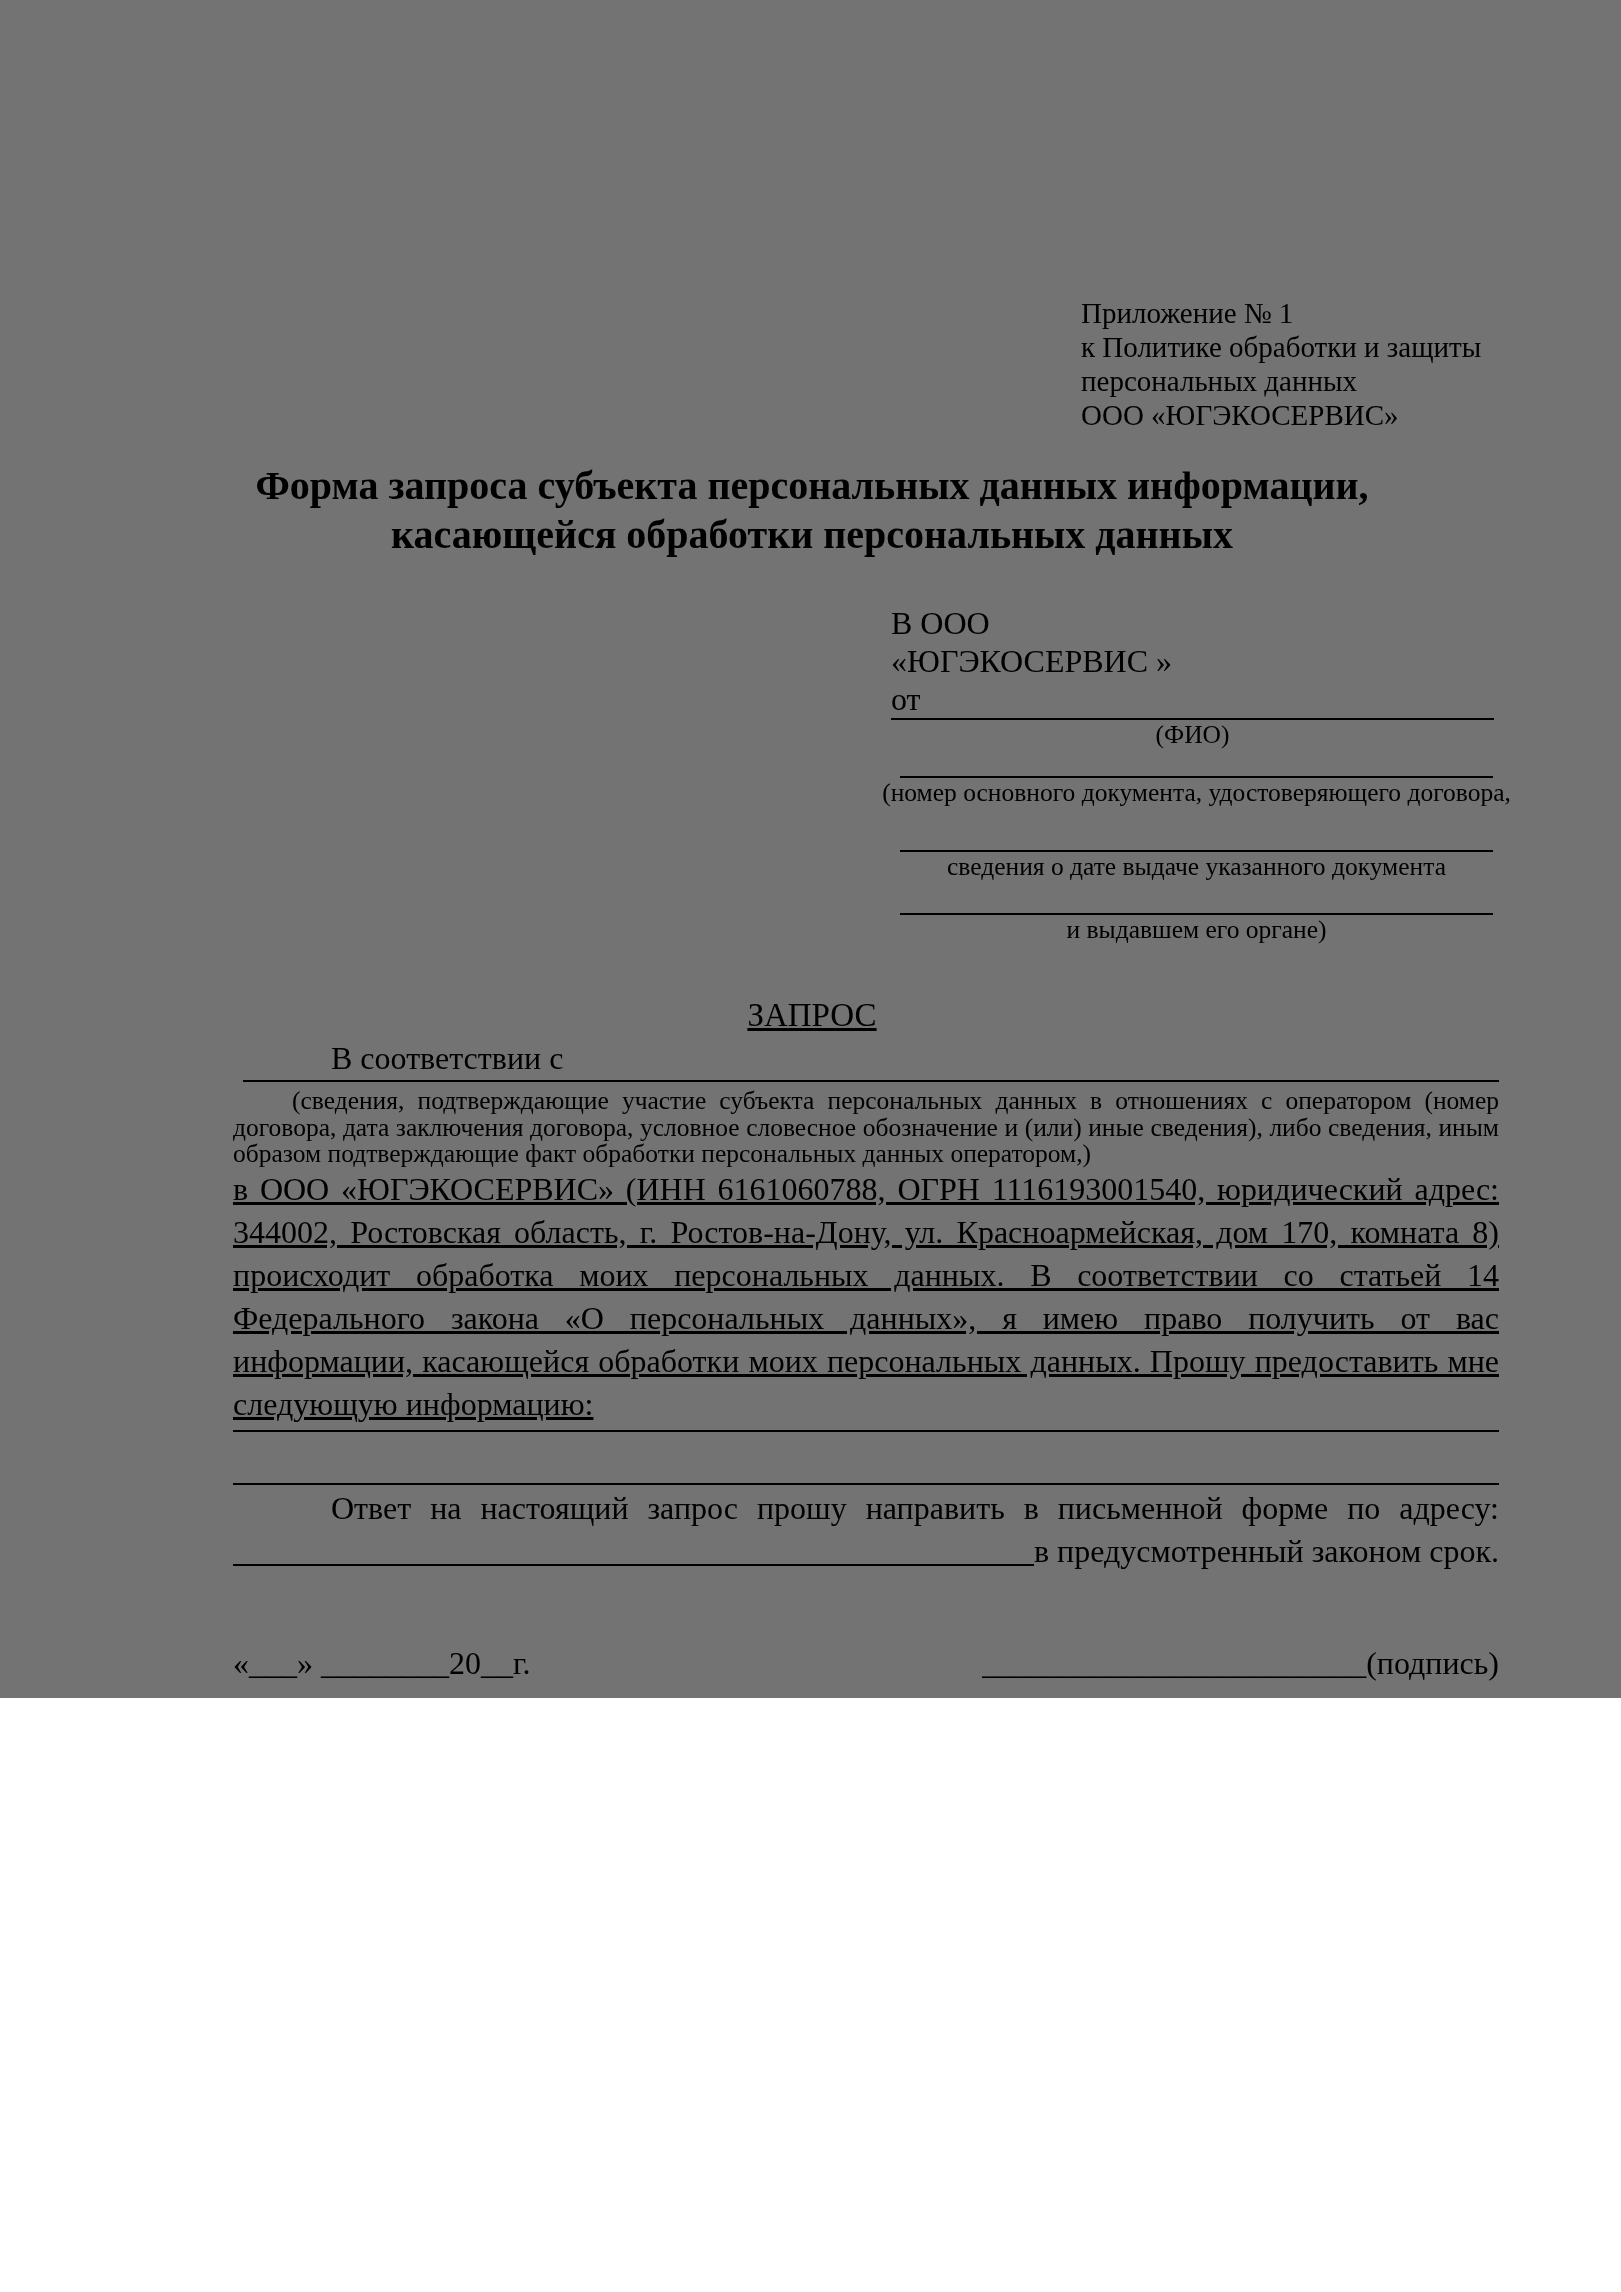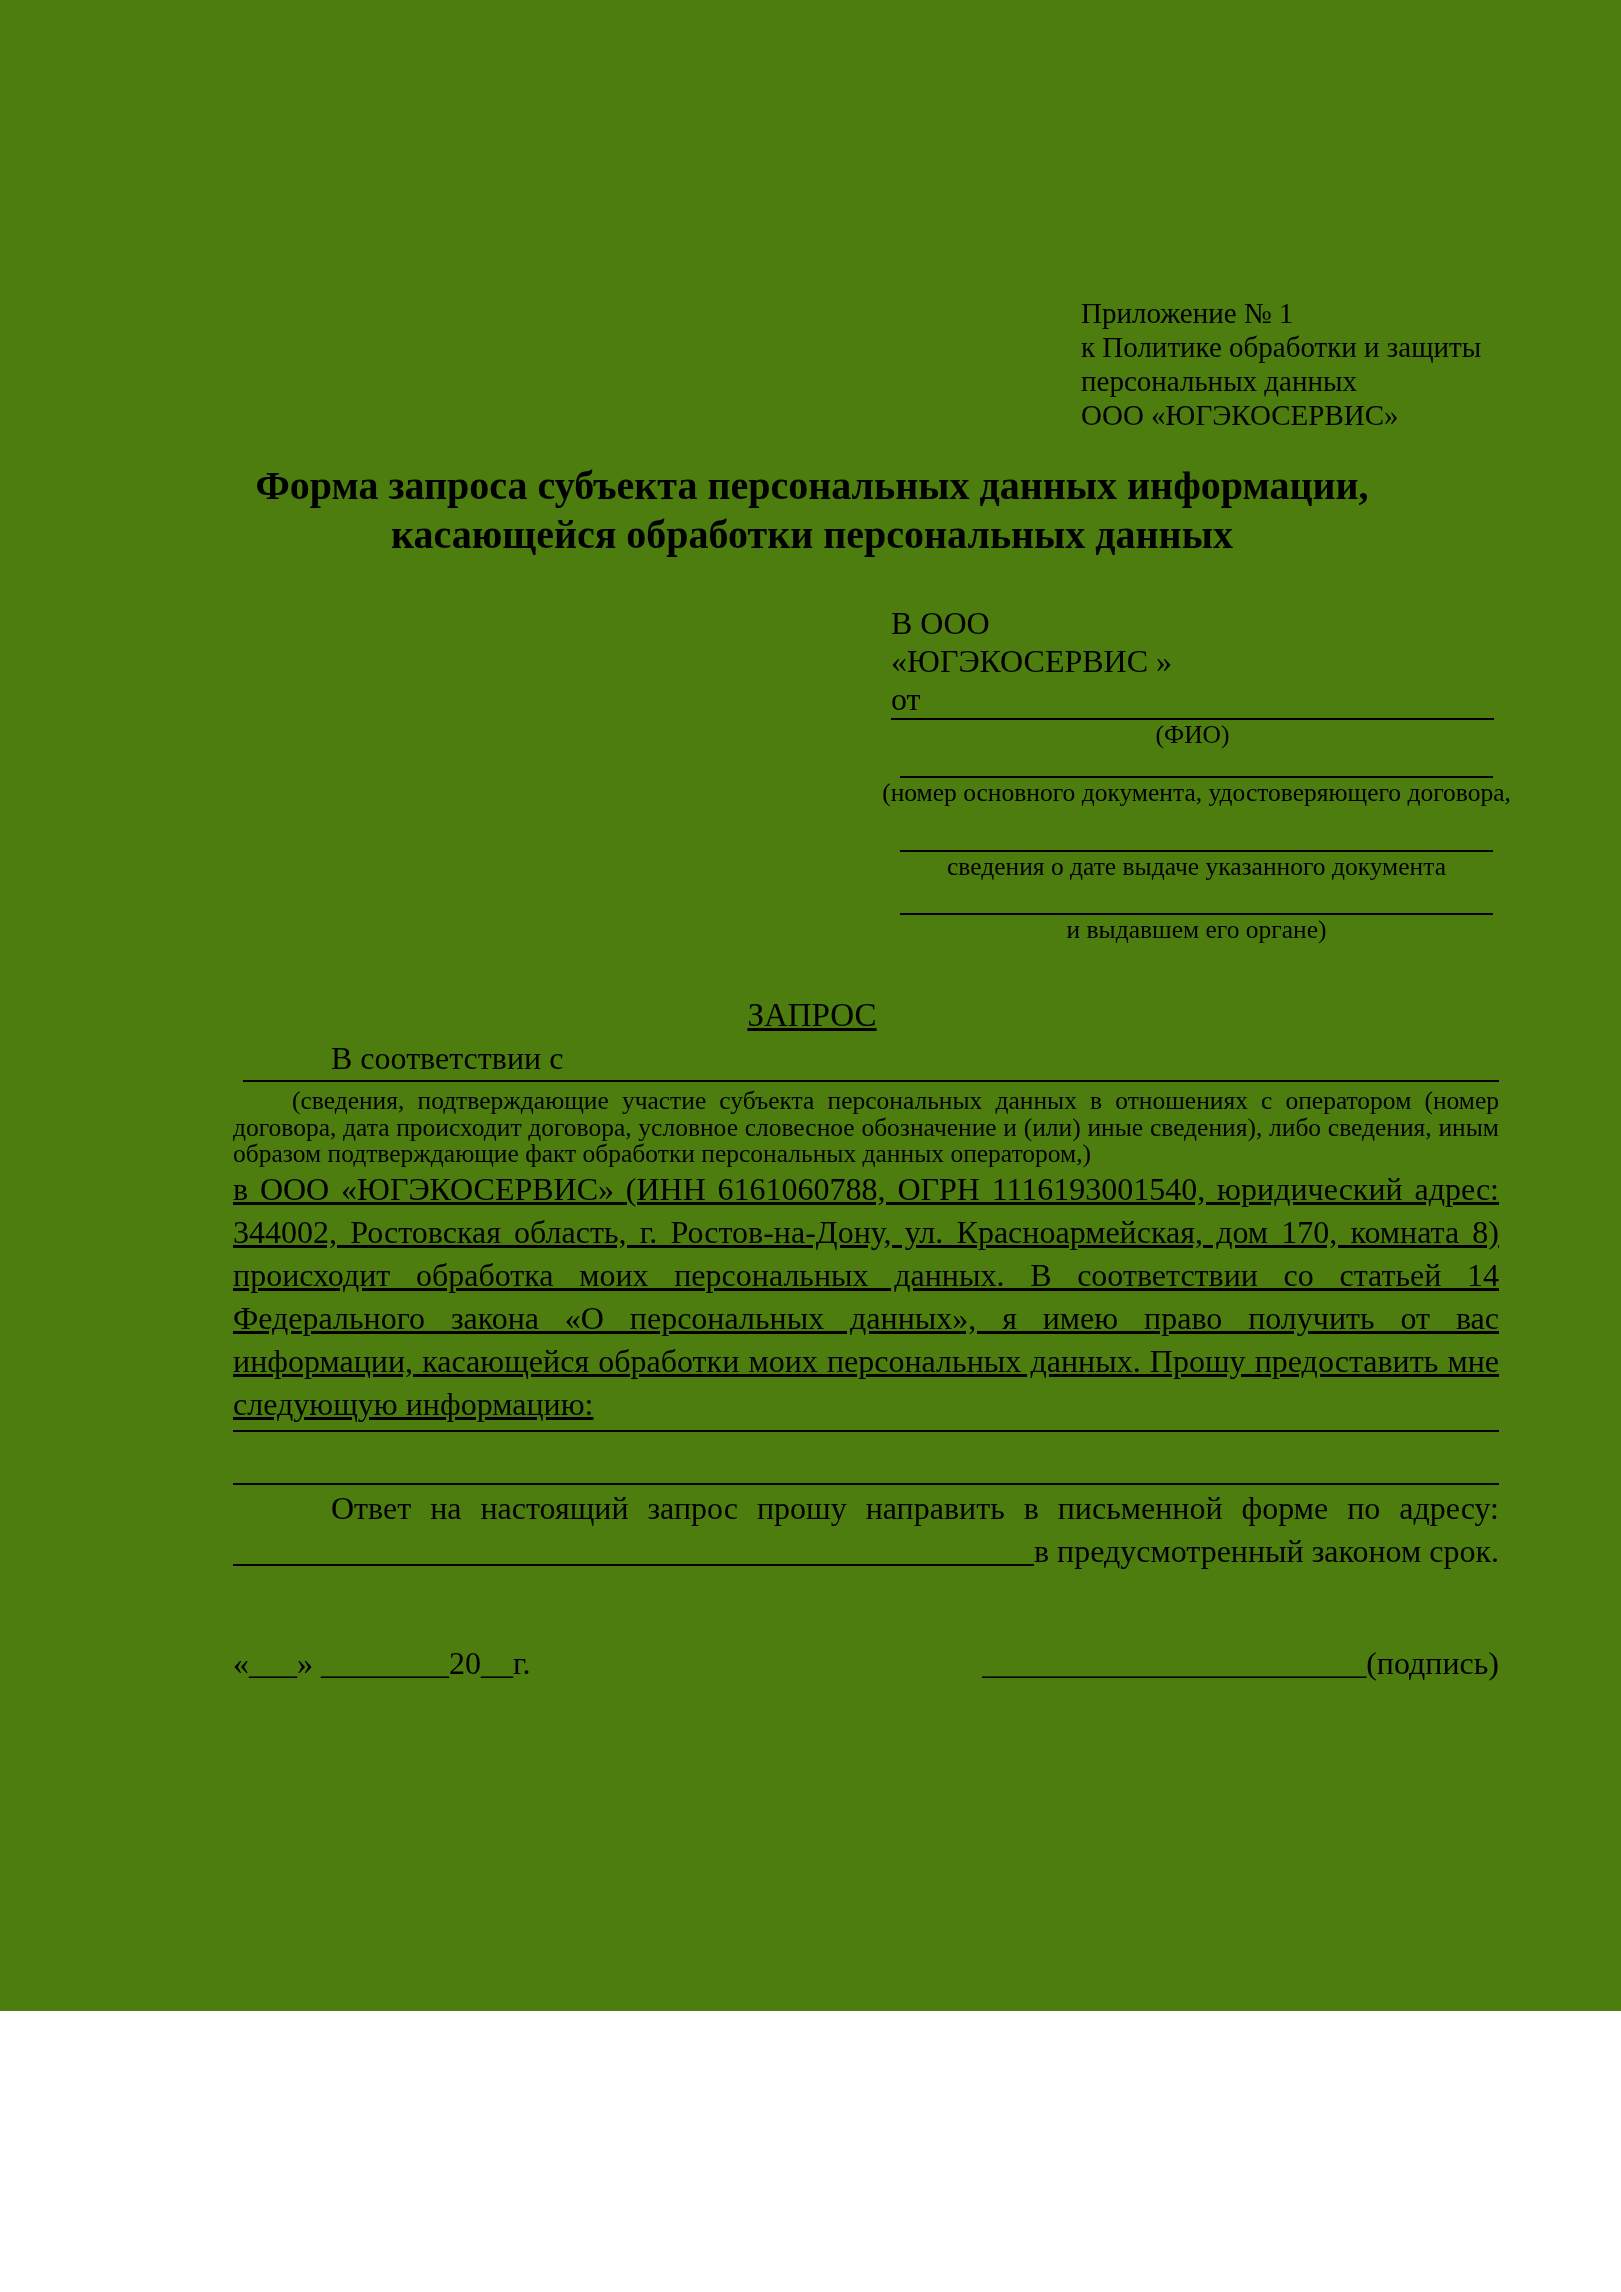--- a/index.html
+++ b/index.html
@@ -1,20 +1,20 @@
 <!DOCTYPE html>
 <html><head>
 <meta charset="utf-8">
 <style>
   html, body { margin: 0; padding: 0; background: #ffffff; }
   .page {
     position: relative;
     width: 1621px;
-    height: 2011px;
-    background: #4d7c0f;
+    height: 1698px;
+    background: #737373;
     color: #000000;
     font-family: "Liberation Serif", "DejaVu Serif", serif;
     overflow: hidden;
   }
   .content {
     position: absolute;
     left: 233px;
     top: 0;
     width: 1266px;
   }
@@ -164,21 +164,21 @@
       <span>и выдавшем его органе)</span>
     </div>
 
     <div class="heading">ЗАПРОС</div>
 
     <div class="intro-row">
       <span class="lead">В соответствии с</span>
       <span class="fill"></span>
     </div>
 
-    <div class="intro-caption">(сведения, подтверждающие участие субъекта персональных данных в отношениях с оператором (номер договора, дата происходит договора, условное словесное обозначение и (или) иные сведения), либо сведения, иным образом подтверждающие факт обработки персональных данных оператором,)</div>
+    <div class="intro-caption">(сведения, подтверждающие участие субъекта персональных данных в отношениях с оператором (номер договора, дата заключения договора, условное словесное обозначение и (или) иные сведения), либо сведения, иным образом подтверждающие факт обработки персональных данных оператором,)</div>
 
     <div class="body-par">в ООО «ЮГЭКОСЕРВИС» (ИНН 6161060788, ОГРН 1116193001540, юридический адрес: 344002, Ростовская область, г. Ростов-на-Дону, ул. Красноармейская, дом 170, комната 8) происходит обработка моих персональных данных. В соответствии со статьей 14 Федерального закона «О персональных данных», я имею право получить от вас информации, касающейся обработки моих персональных данных. Прошу предоставить мне следующую информацию:</div>
 
     <div class="rule blank1"></div>
     <div class="rule blank2"></div>
 
     <div class="reply-first">Ответ на настоящий запрос прошу направить в письменной форме по адресу:</div>
 
     <div class="reply-line-row">
       <span class="fill"></span>

